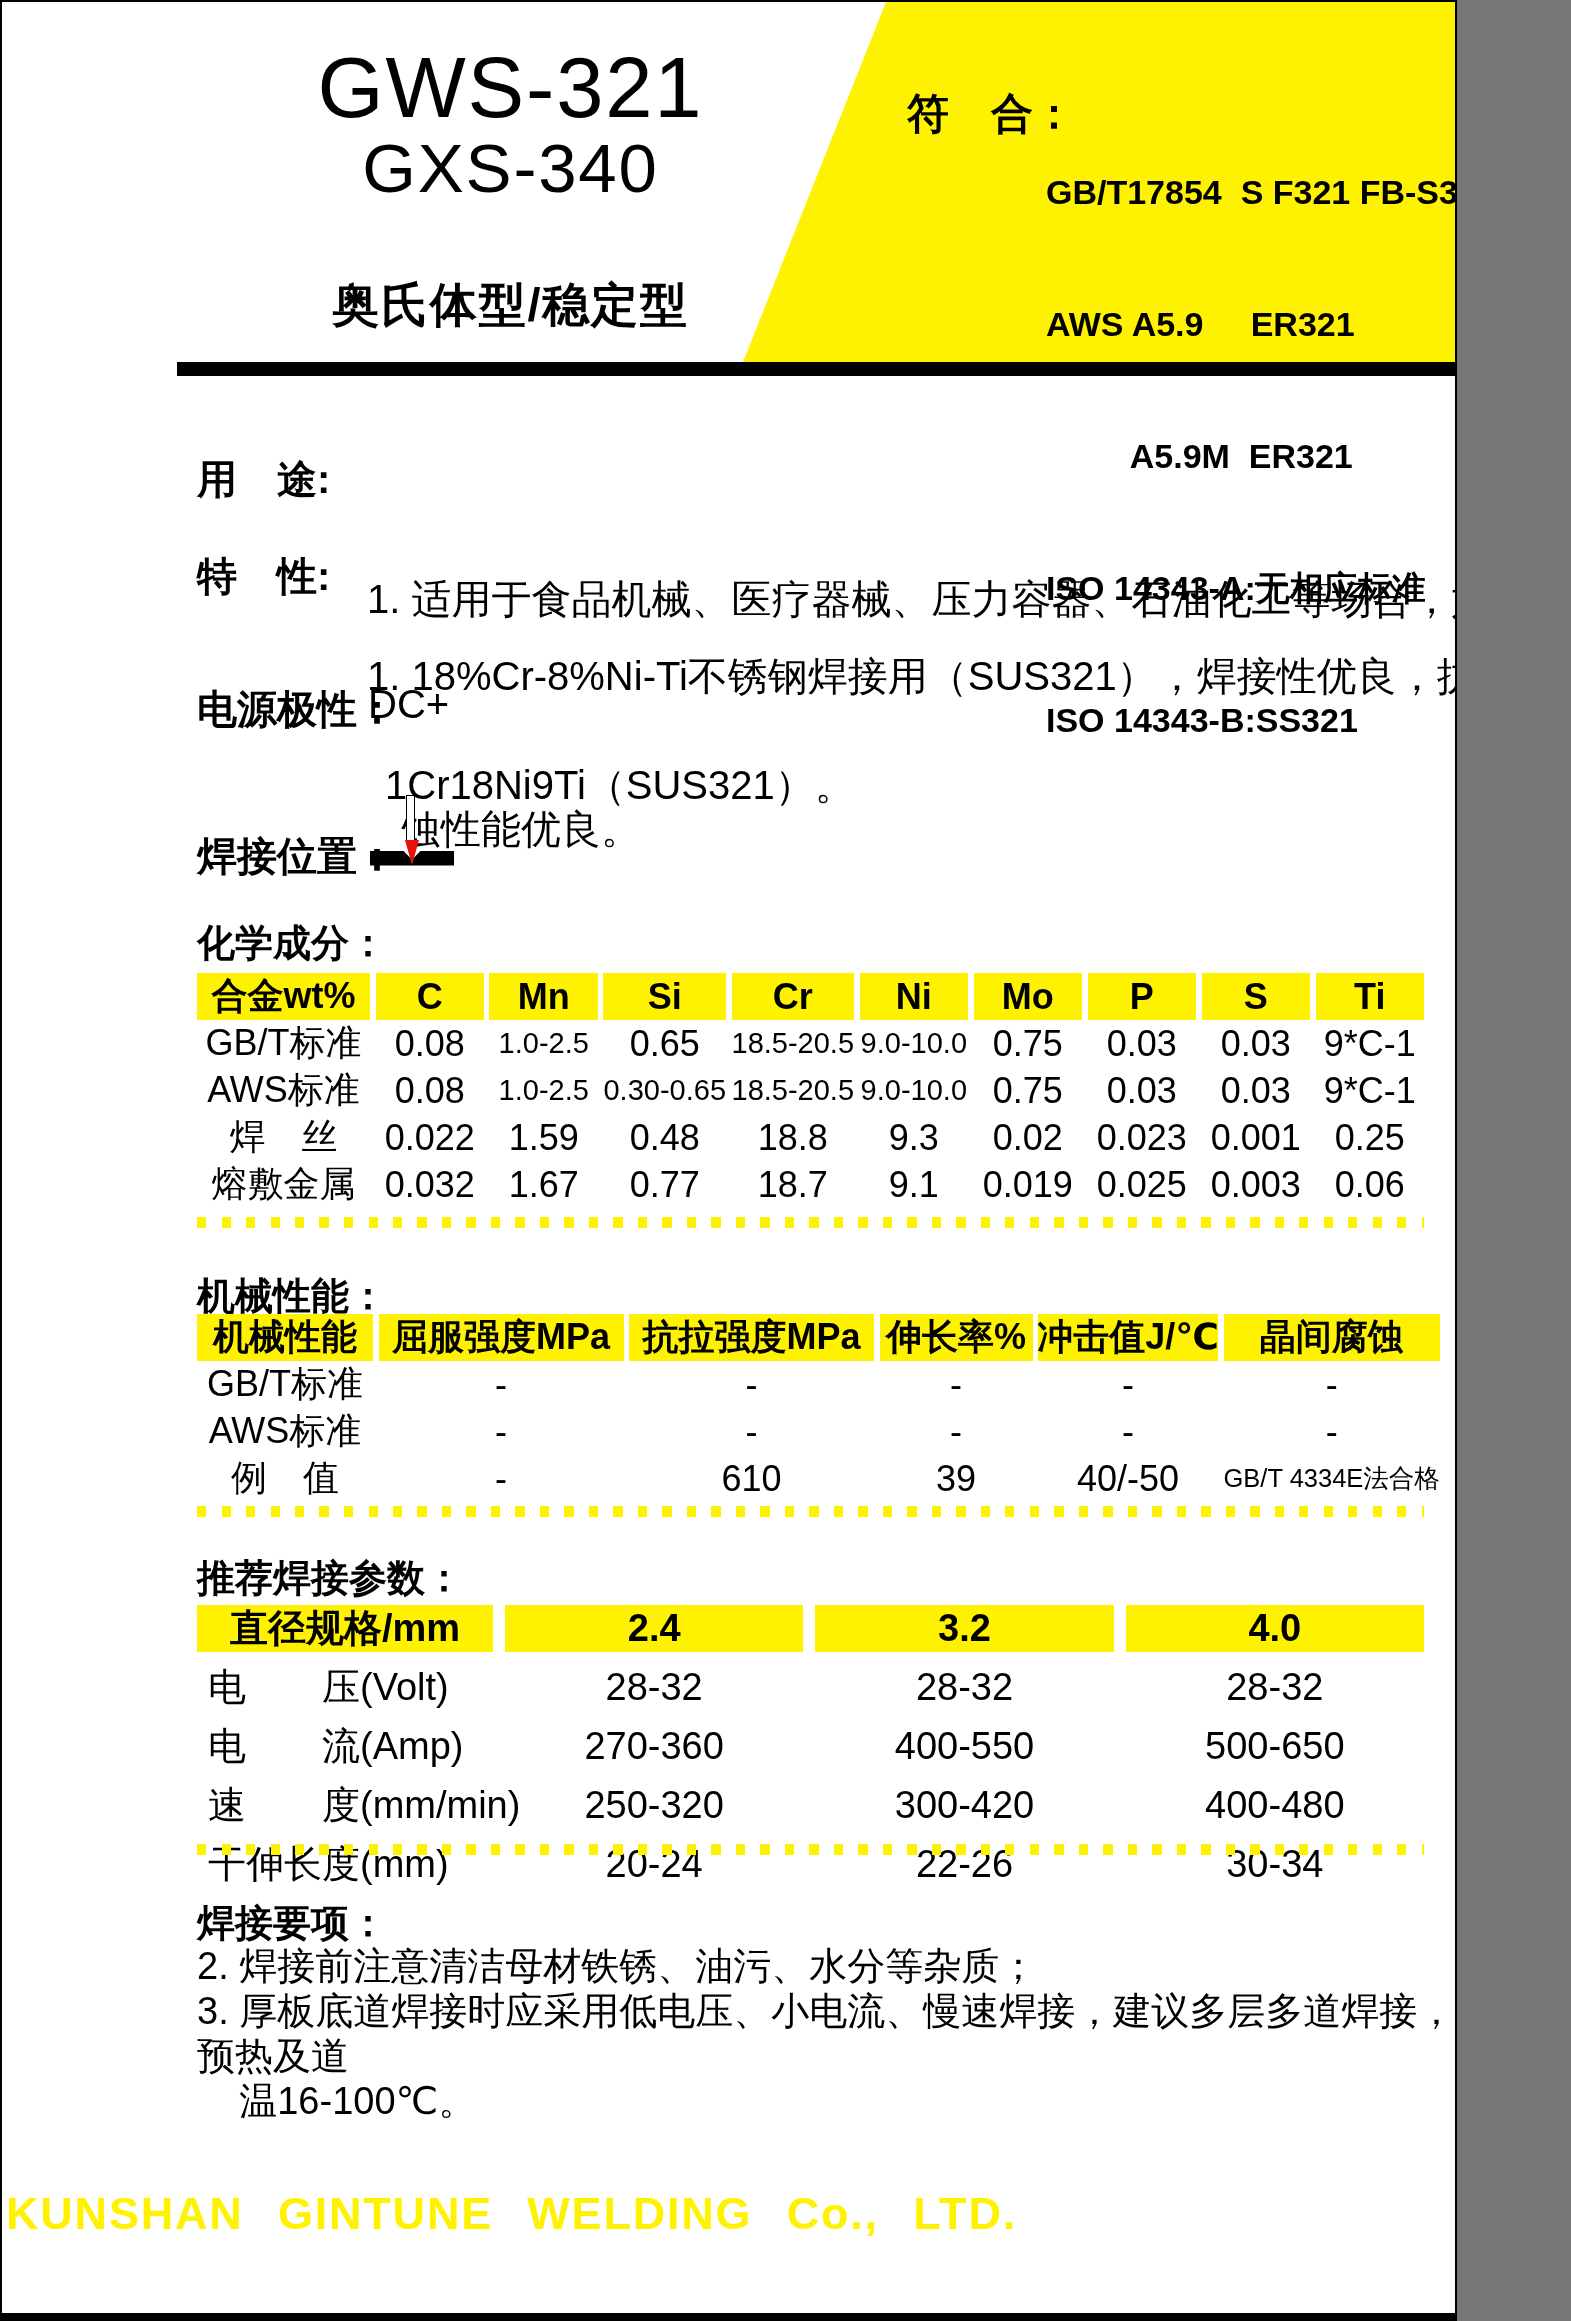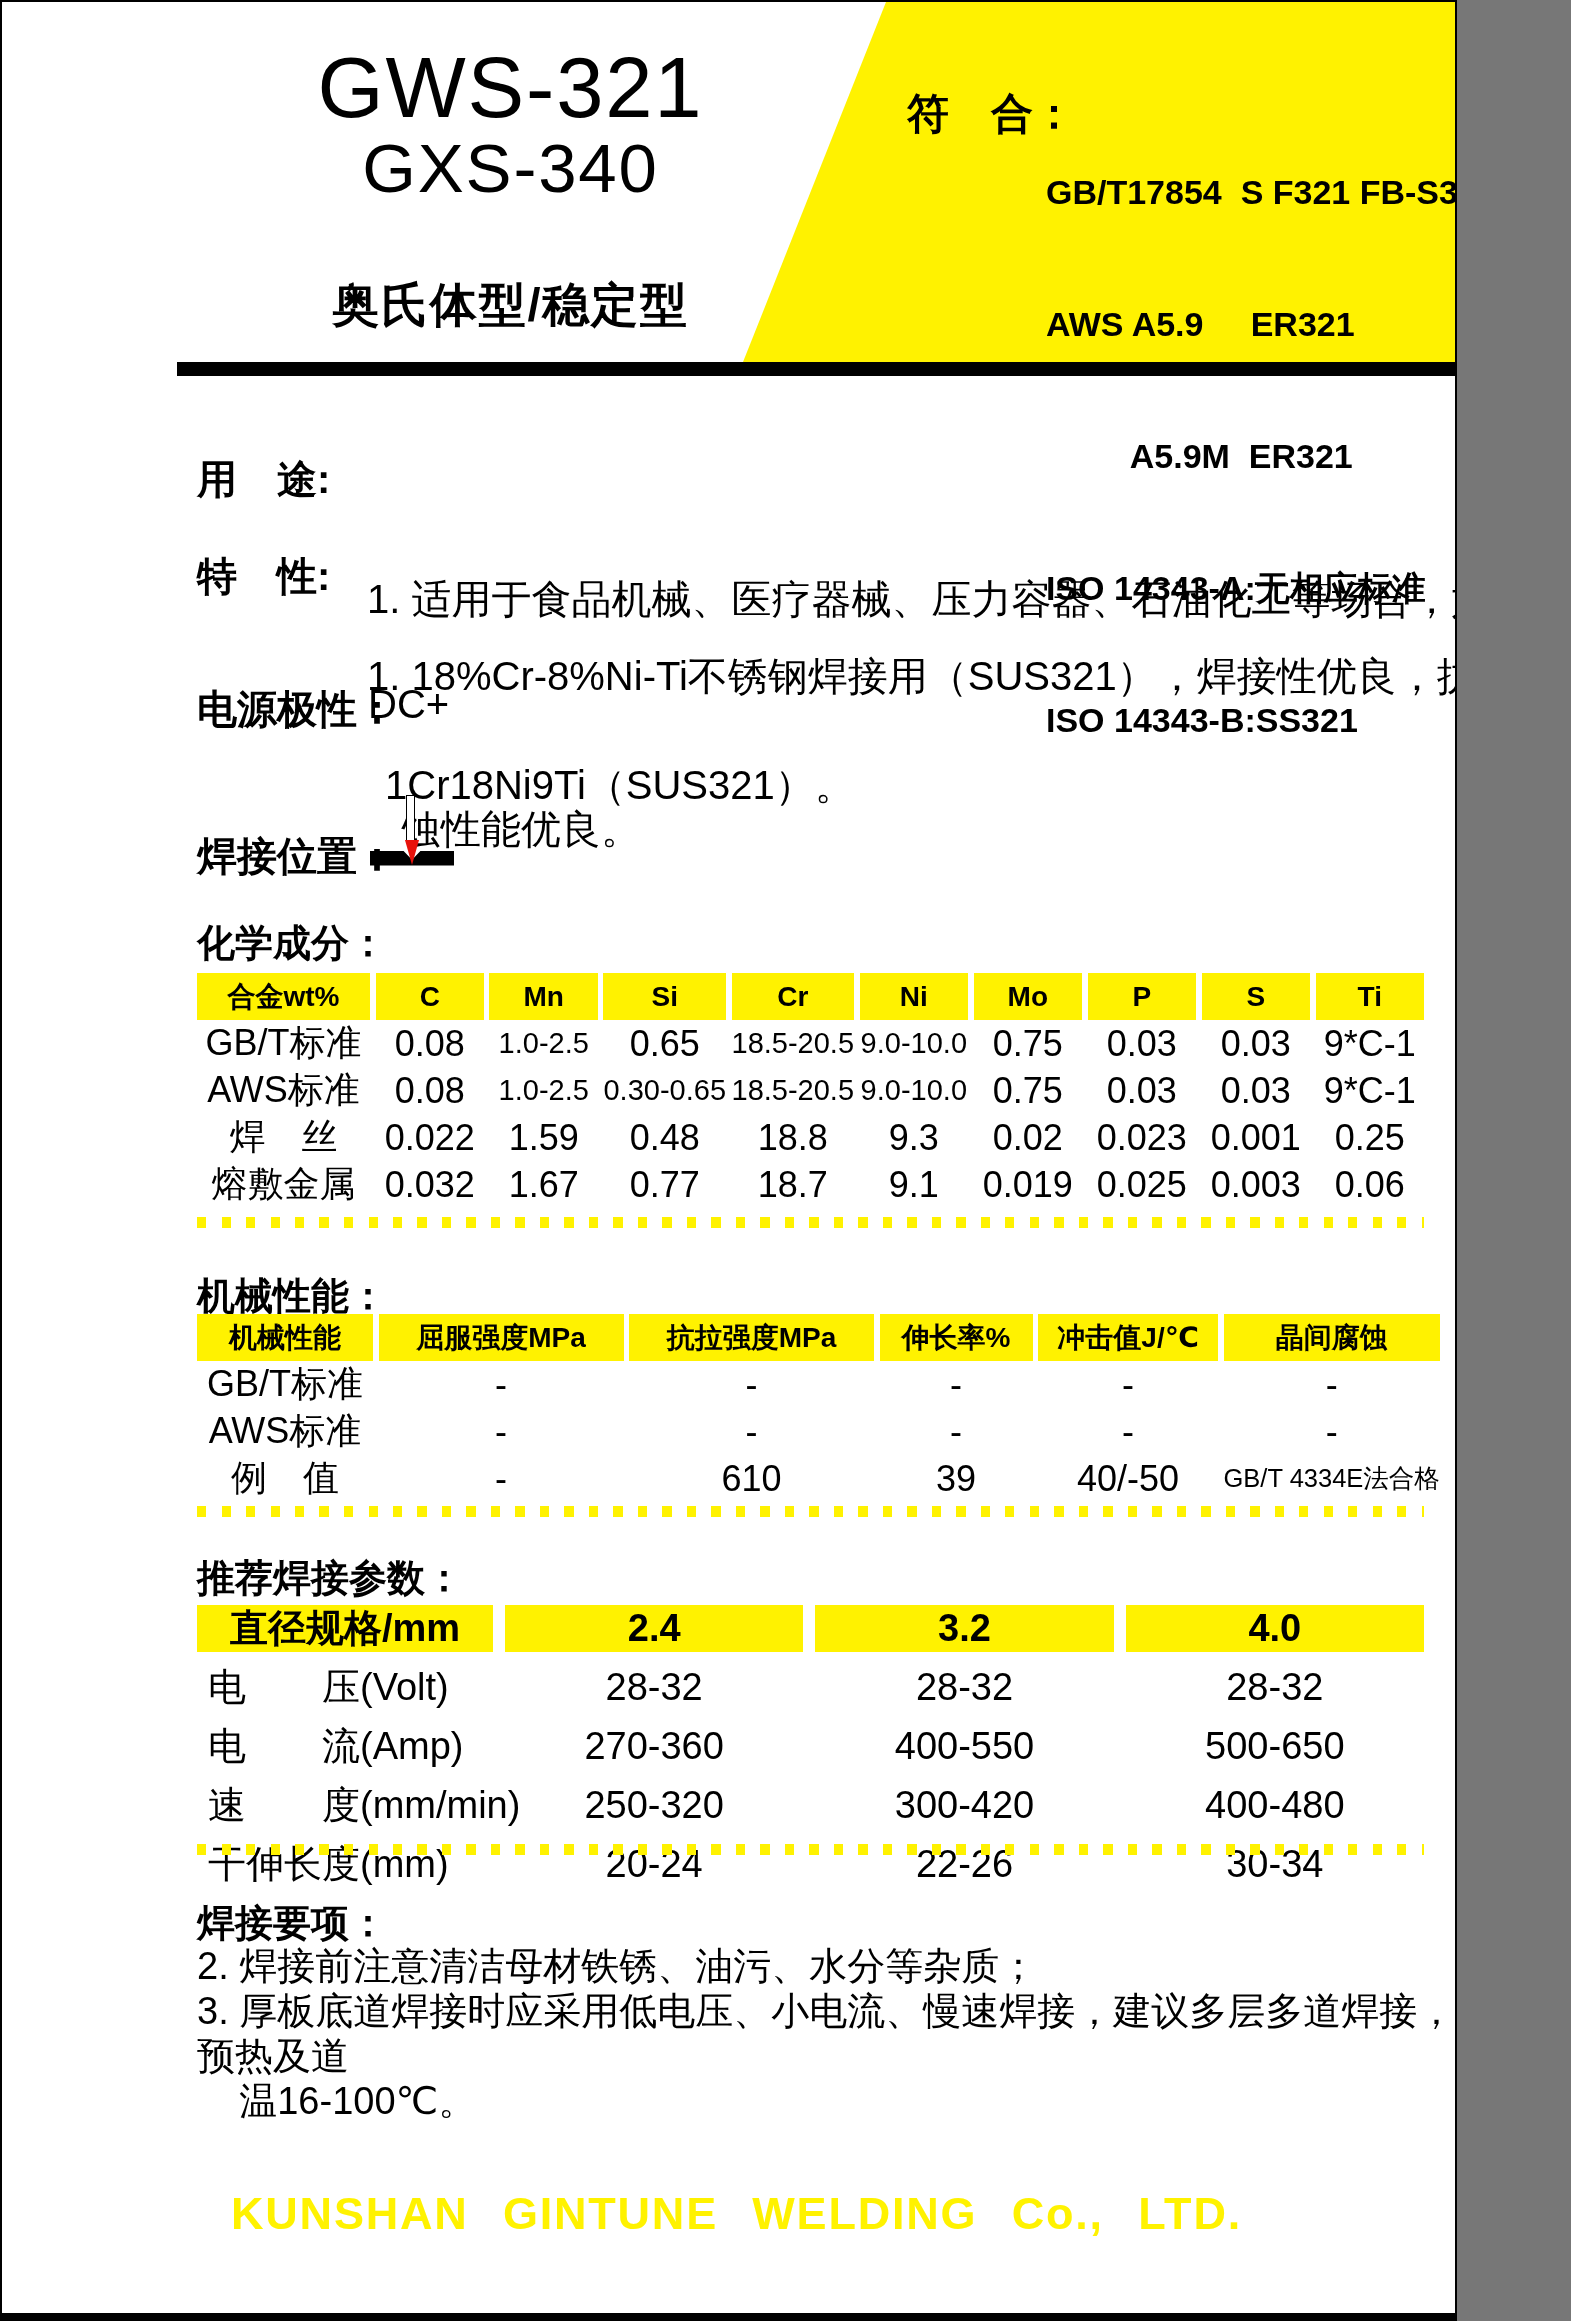--- a/index.html
+++ b/index.html
@@ -60,42 +60,42 @@
 
   
   .section-title{left:195px;font-size:38px;font-weight:700;white-space:pre;}
   .st-chem{top:916px;}
   .st-mech{top:1269px;}
   .st-param{top:1551px;}
   .st-notes{top:1896px;}
 
   .grid{left:195px;width:1227px;display:grid;column-gap:5.5px;}
   .grid .th{background:var(--accent-yellow);display:flex;align-items:center;justify-content:center;
-    font-size:28px;font-weight:700;white-space:pre;}
+    font-size:36px;font-weight:700;white-space:pre;}
   .grid .td{display:flex;align-items:center;justify-content:center;font-size:36px;white-space:pre;}
   .grid .td.small{font-size:29px;}
   .grid .td.tiny{font-size:25.5px;}
   .grid .td.left{justify-content:flex-start;padding-left:11px;box-sizing:border-box;}
 
   .chem-table{top:971px;grid-template-columns:173px repeat(9,1fr);grid-template-rows:47px repeat(4,47px);}
   .mech-table{top:1312px;grid-template-columns:176px 245px 245px 153px 180px 1fr;grid-template-rows:47px repeat(3,47px);}
   .param-table{top:1603px;grid-template-columns:296px repeat(3,1fr);grid-template-rows:47px repeat(4,47px);gap:12px;}
   .param-table .th{font-size:38px;}
   .param-table .td{font-size:38px;}
 
   .dotted{left:195px;width:1227px;height:11px;
     background:repeating-linear-gradient(90deg,var(--accent-yellow) 0 9px,transparent 9px 24.5px);}
   .dot1{top:1215px;} .dot2{top:1504px;} .dot3{top:1842px;}
 
   
   .notes{left:195px;top:1942px;width:1291px;font-size:38px;line-height:45px;}
   .notes .note{white-space:pre-wrap;}
 
   
-  .footer{left:16px;right:0;top:2184px;text-align:center;
+  .footer{left:4px;right:0;top:2184px;text-align:left;
     color:var(--accent-yellow);font-size:45px;line-height:55px;font-weight:700;
     letter-spacing:1.8px;word-spacing:20px;white-space:pre;}
 </style>
 </head>
 <body>
 
 <div class="page">
 
   <div class="abs yellow-wedge"></div>
   <div class="abs header-bar"></div>

